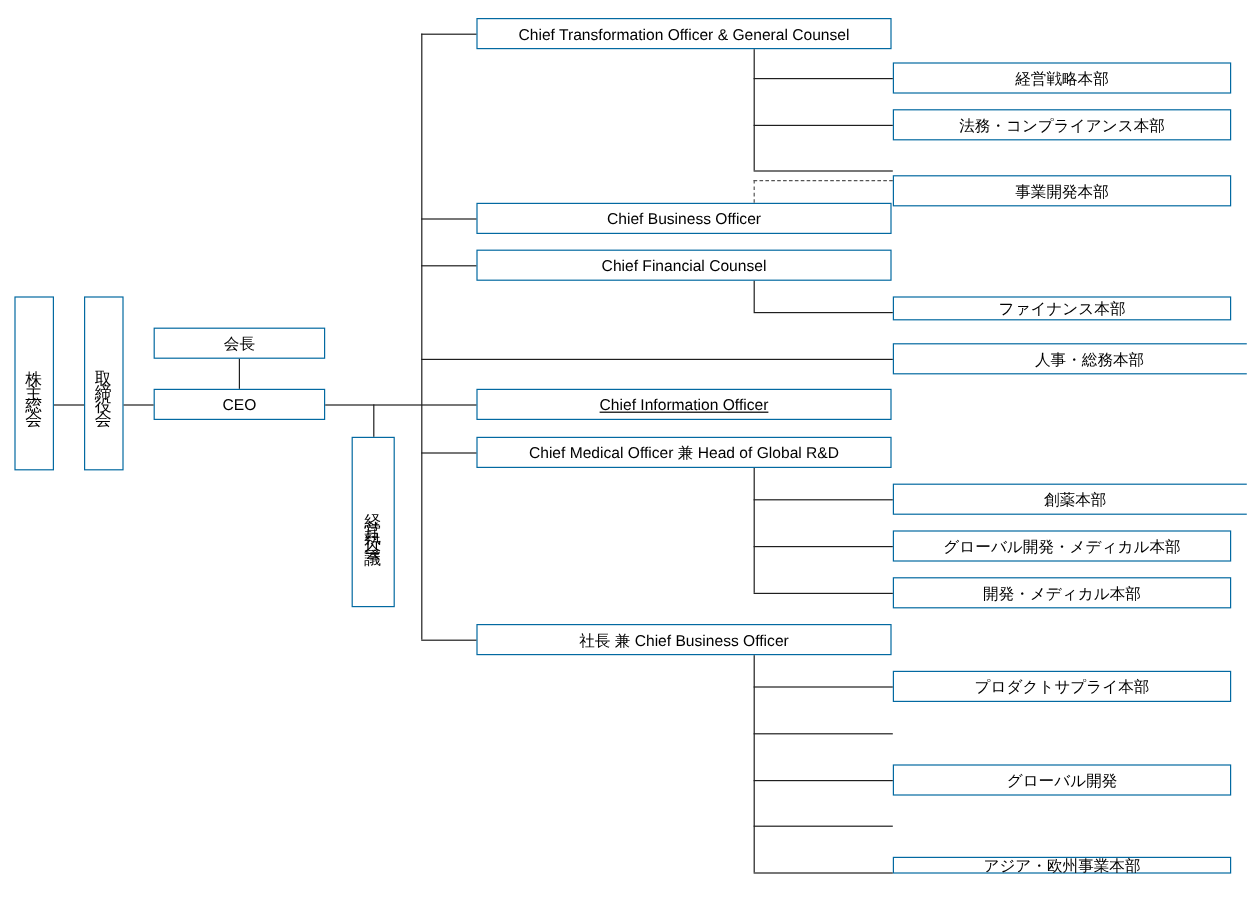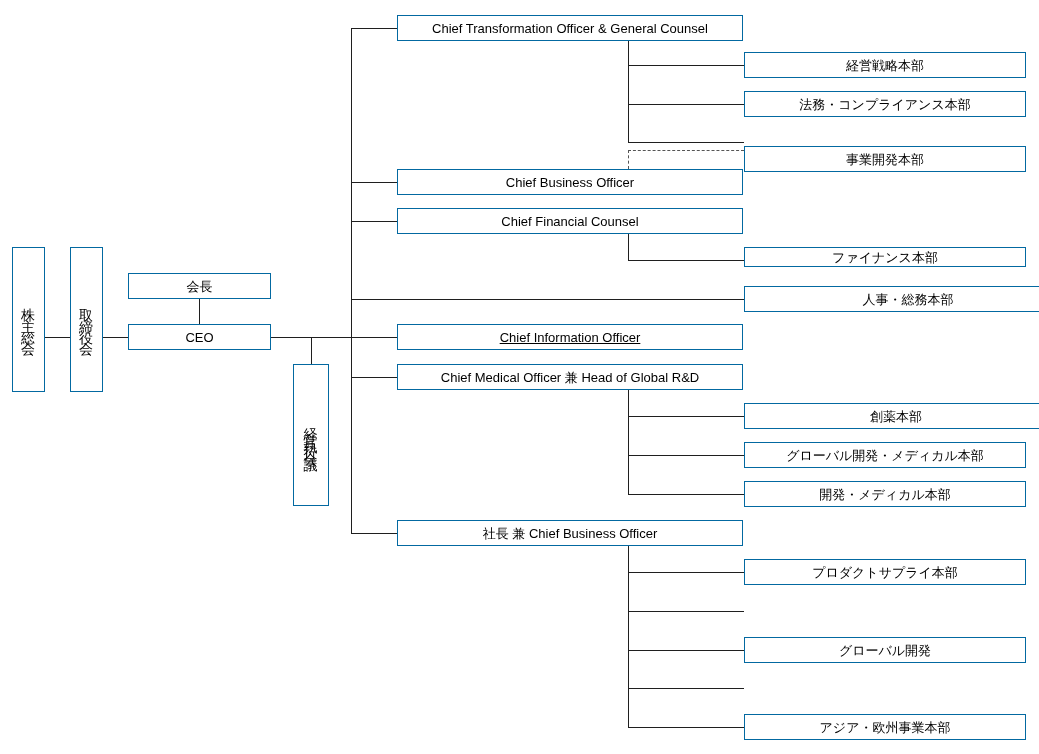--- a/index.html
+++ b/index.html
@@ -91,21 +91,21 @@
   <div class="box" style="left:744px; top:442px; width:282px; height:26px;">グローバル開発・メディカル本部</div>
 
   <div class="box" style="left:744px; top:481px; width:282px; height:26px;">開発・メディカル本部</div>
 
   <div class="box" style="left:744px; top:559px; width:282px; height:26px;">プロダクトサプライ本部</div>
 
 
   <div class="box" style="left:744px; top:637px; width:282px; height:26px;">グローバル開発</div>
 
 
-  <div class="box" style="left:744px; top:714px; width:282px; height:26px;">アジア・欧州事業本部</div>
+  <div class="box" style="left:744px; top:714px; width:282px; height:14px;">アジア・欧州事業本部</div>
 
   <div class="hline" style="left:45px; top:337px; width:25px;"></div>
   <div class="hline" style="left:103px; top:337px; width:25px;"></div>
   <div class="vline" style="left:199px; top:299px; height:25px;"></div>
   <div class="hline" style="left:271px; top:337px; width:126px;"></div>
   <div class="vline" style="left:311px; top:337px; height:27px;"></div>
 
   <div class="vline" style="left:351px; top:28px; height:505px;"></div>
   <div class="hline" style="left:351px; top:28px; width:46px;"></div>
   <div class="hline" style="left:351px; top:182px; width:46px;"></div>

